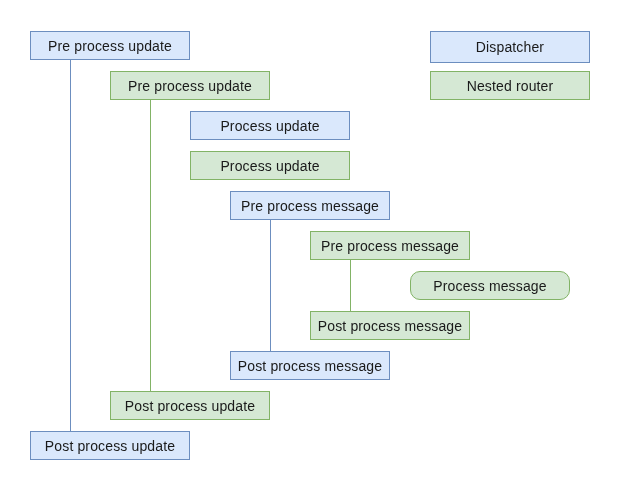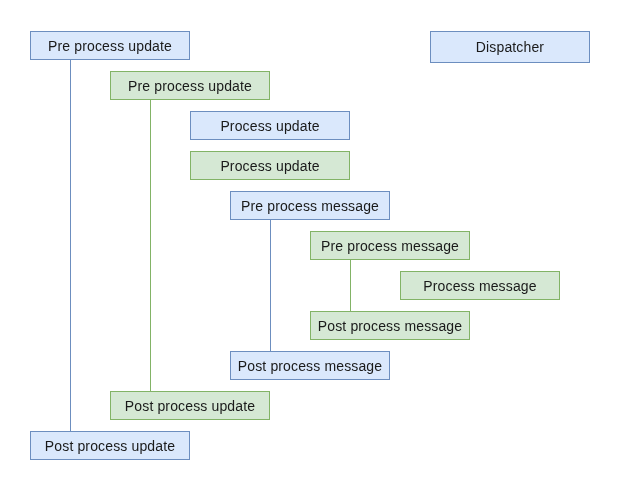--- a/index.html
+++ b/index.html
@@ -66,31 +66,34 @@
     </div>
     <div class="node router" style="left: 190px; top: 151px; width: 160px; height: 29px;">
       <span>Process update</span>
     </div>
     <div class="node dispatcher" style="left: 230px; top: 191px; width: 160px; height: 29px;">
       <span>Pre process message</span>
     </div>
     <div class="node router" style="left: 310px; top: 231px; width: 160px; height: 29px;">
       <span>Pre process message</span>
     </div>
-    <div class="node router" style="left: 400px; top: 271px; width: 160px; height: 29px;">
+    <div class="node router" style="left: 410px; top: 271px; width: 160px; height: 29px; border-radius: 10px;">
       <span>Process message</span>
     </div>
     <div class="node router" style="left: 310px; top: 311px; width: 160px; height: 29px;">
       <span>Post process message</span>
     </div>
     <div class="node dispatcher" style="left: 230px; top: 351px; width: 160px; height: 29px;">
       <span>Post process message</span>
     </div>
     <div class="node router" style="left: 110px; top: 391px; width: 160px; height: 29px;">
       <span>Post process update</span>
     </div>
     <div class="node dispatcher" style="left: 30px; top: 431px; width: 160px; height: 29px;">
       <span>Post process update</span>
     </div>
     <div class="node dispatcher" style="left: 430px; top: 31px; width: 160px; height: 32px;">
       <span>Dispatcher</span>
     </div>
+    <div class="node router" style="left: 430px; top: 71px; width: 160px; height: 29px;">
+      <span>Nested router</span>
+    </div>
   </div>
 
 </body></html>

